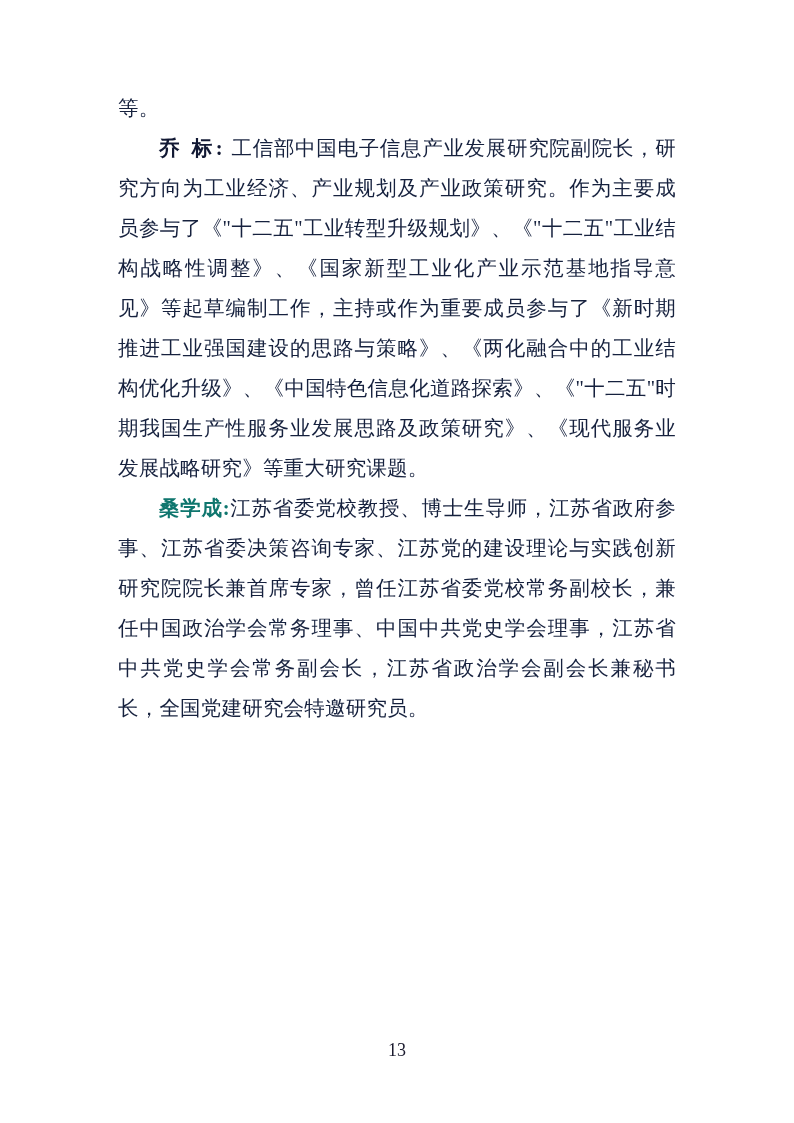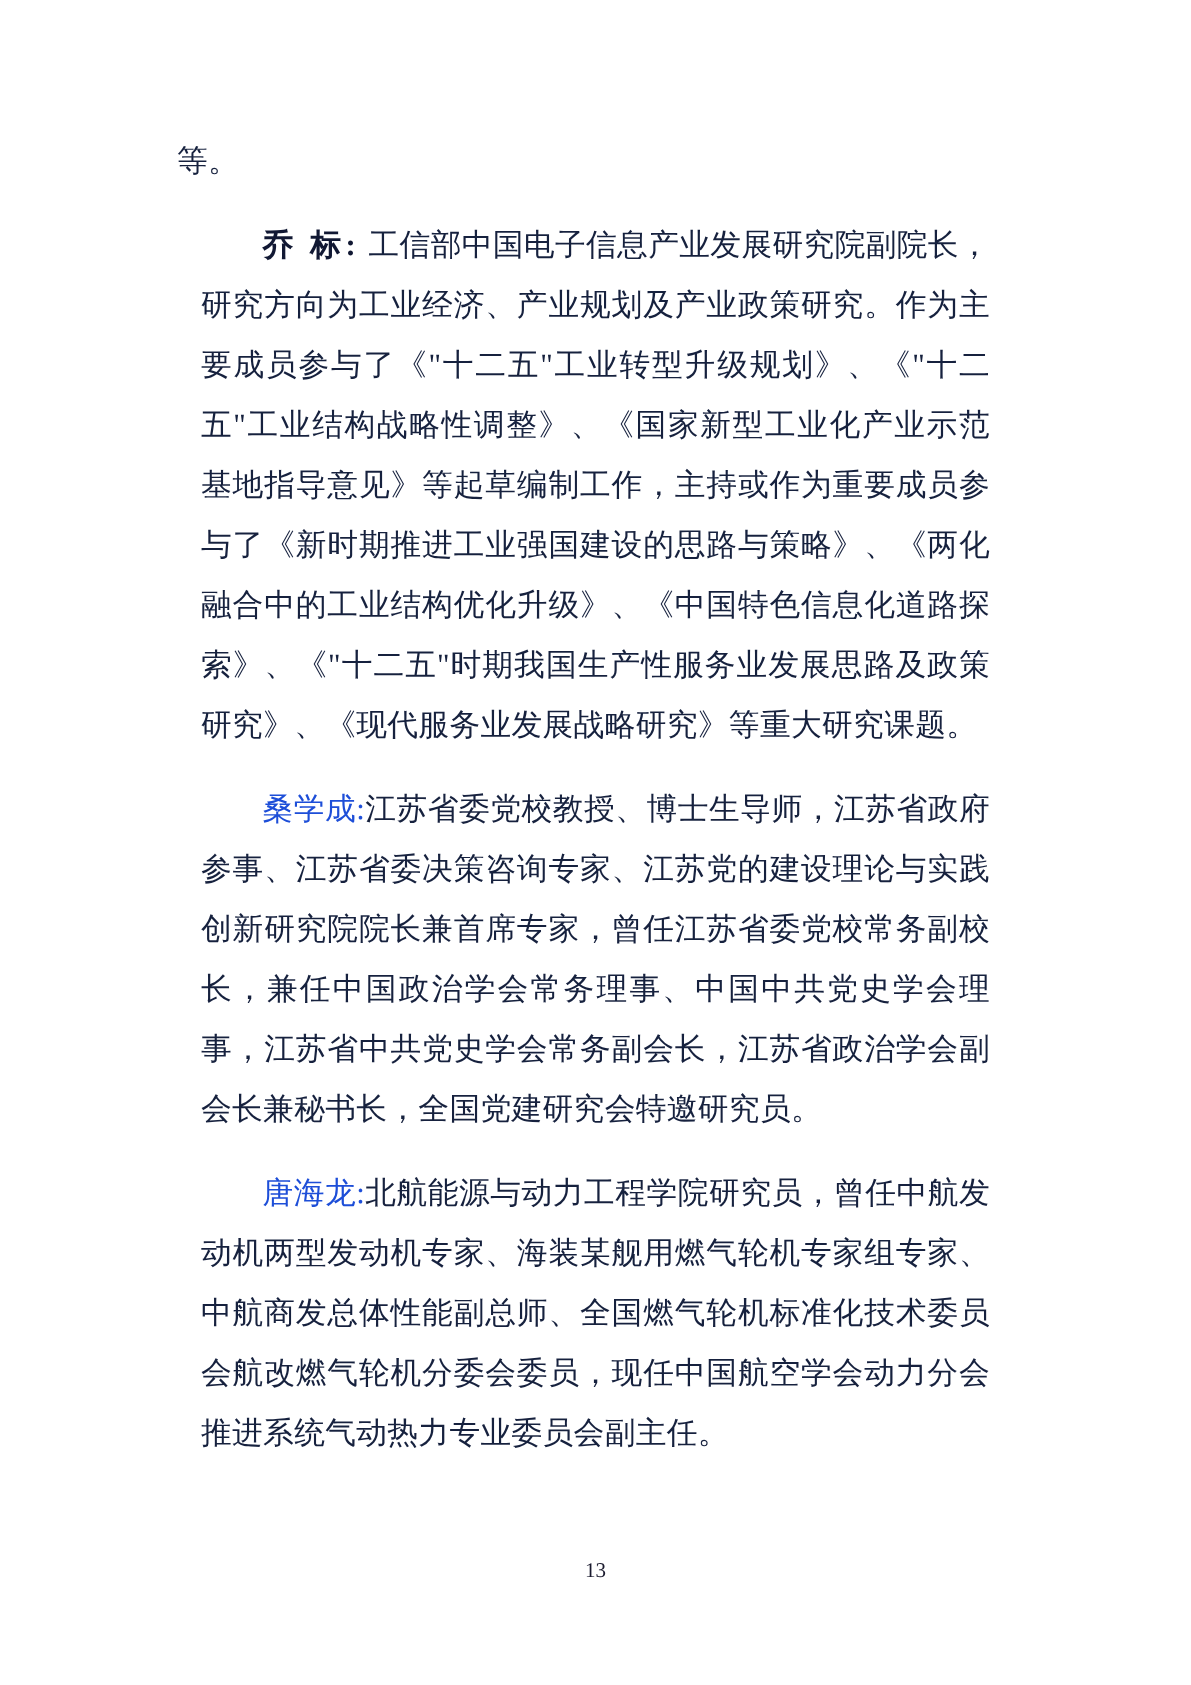--- a/index.html
+++ b/index.html
@@ -30,39 +30,39 @@
     text-align: justify;
     text-justify: inter-ideograph;
     color: #16213e;
     letter-spacing: 0.2px;
   }
   p.para {
     margin: 0;
     text-indent: 0;
   }
   p.indent {
-    margin: 16px;
+    margin: 0;
     text-indent: 41px;
   }
   .name {
-    font-weight: normal;
-    color: #1d4ed8;
+    font-weight: bold;
+    color: #0f766e;
   }
   .name-spaced {
     font-weight: bold;
     color: #111833;
     letter-spacing: 0.15em;
   }
   .page-number {
     position: absolute;
     left: 0;
     width: 794px;
     top: 1040px;
     text-align: center;
-    font-size: 14px;
+    font-size: 18px;
     font-family: "Liberation Serif", "DejaVu Serif", serif;
     color: #1a1a2e;
   }
 </style>
 </head>
 <body>
 
 <div class="page">
   <div class="body-text">
 
@@ -71,21 +71,18 @@
     </p>
 
     <p class="indent">
       <span class="name-spaced">乔 标:</span><span> 工信部中国电子信息产业发展研究院副院长，研究方向为工业经济、产业规划及产业政策研究。作为主要成员参与了《"十二五"工业转型升级规划》、《"十二五"工业结构战略性调整》、《国家新型工业化产业示范基地指导意见》等起草编制工作，主持或作为重要成员参与了《新时期推进工业强国建设的思路与策略》、《两化融合中的工业结构优化升级》、《中国特色信息化道路探索》、《"十二五"时期我国生产性服务业发展思路及政策研究》、《现代服务业发展战略研究》等重大研究课题。</span>
     </p>
 
     <p class="indent">
       <span class="name">桑学成:</span><span>江苏省委党校教授、博士生导师，江苏省政府参事、江苏省委决策咨询专家、江苏党的建设理论与实践创新研究院院长兼首席专家，曾任江苏省委党校常务副校长，兼任中国政治学会常务理事、中国中共党史学会理事，江苏省中共党史学会常务副会长，江苏省政治学会副会长兼秘书长，全国党建研究会特邀研究员。</span>
     </p>
 
-    <p class="indent">
-      <span class="name">唐海龙:</span><span>北航能源与动力工程学院研究员，曾任中航发动机两型发动机专家、海装某舰用燃气轮机专家组专家、中航商发总体性能副总师、全国燃气轮机标准化技术委员会航改燃气轮机分委会委员，现任中国航空学会动力分会推进系统气动热力专业委员会副主任。</span>
-    </p>
 
 
   </div>
 </div>
 
 <div class="page-number">13</div>
 
 </body></html>

